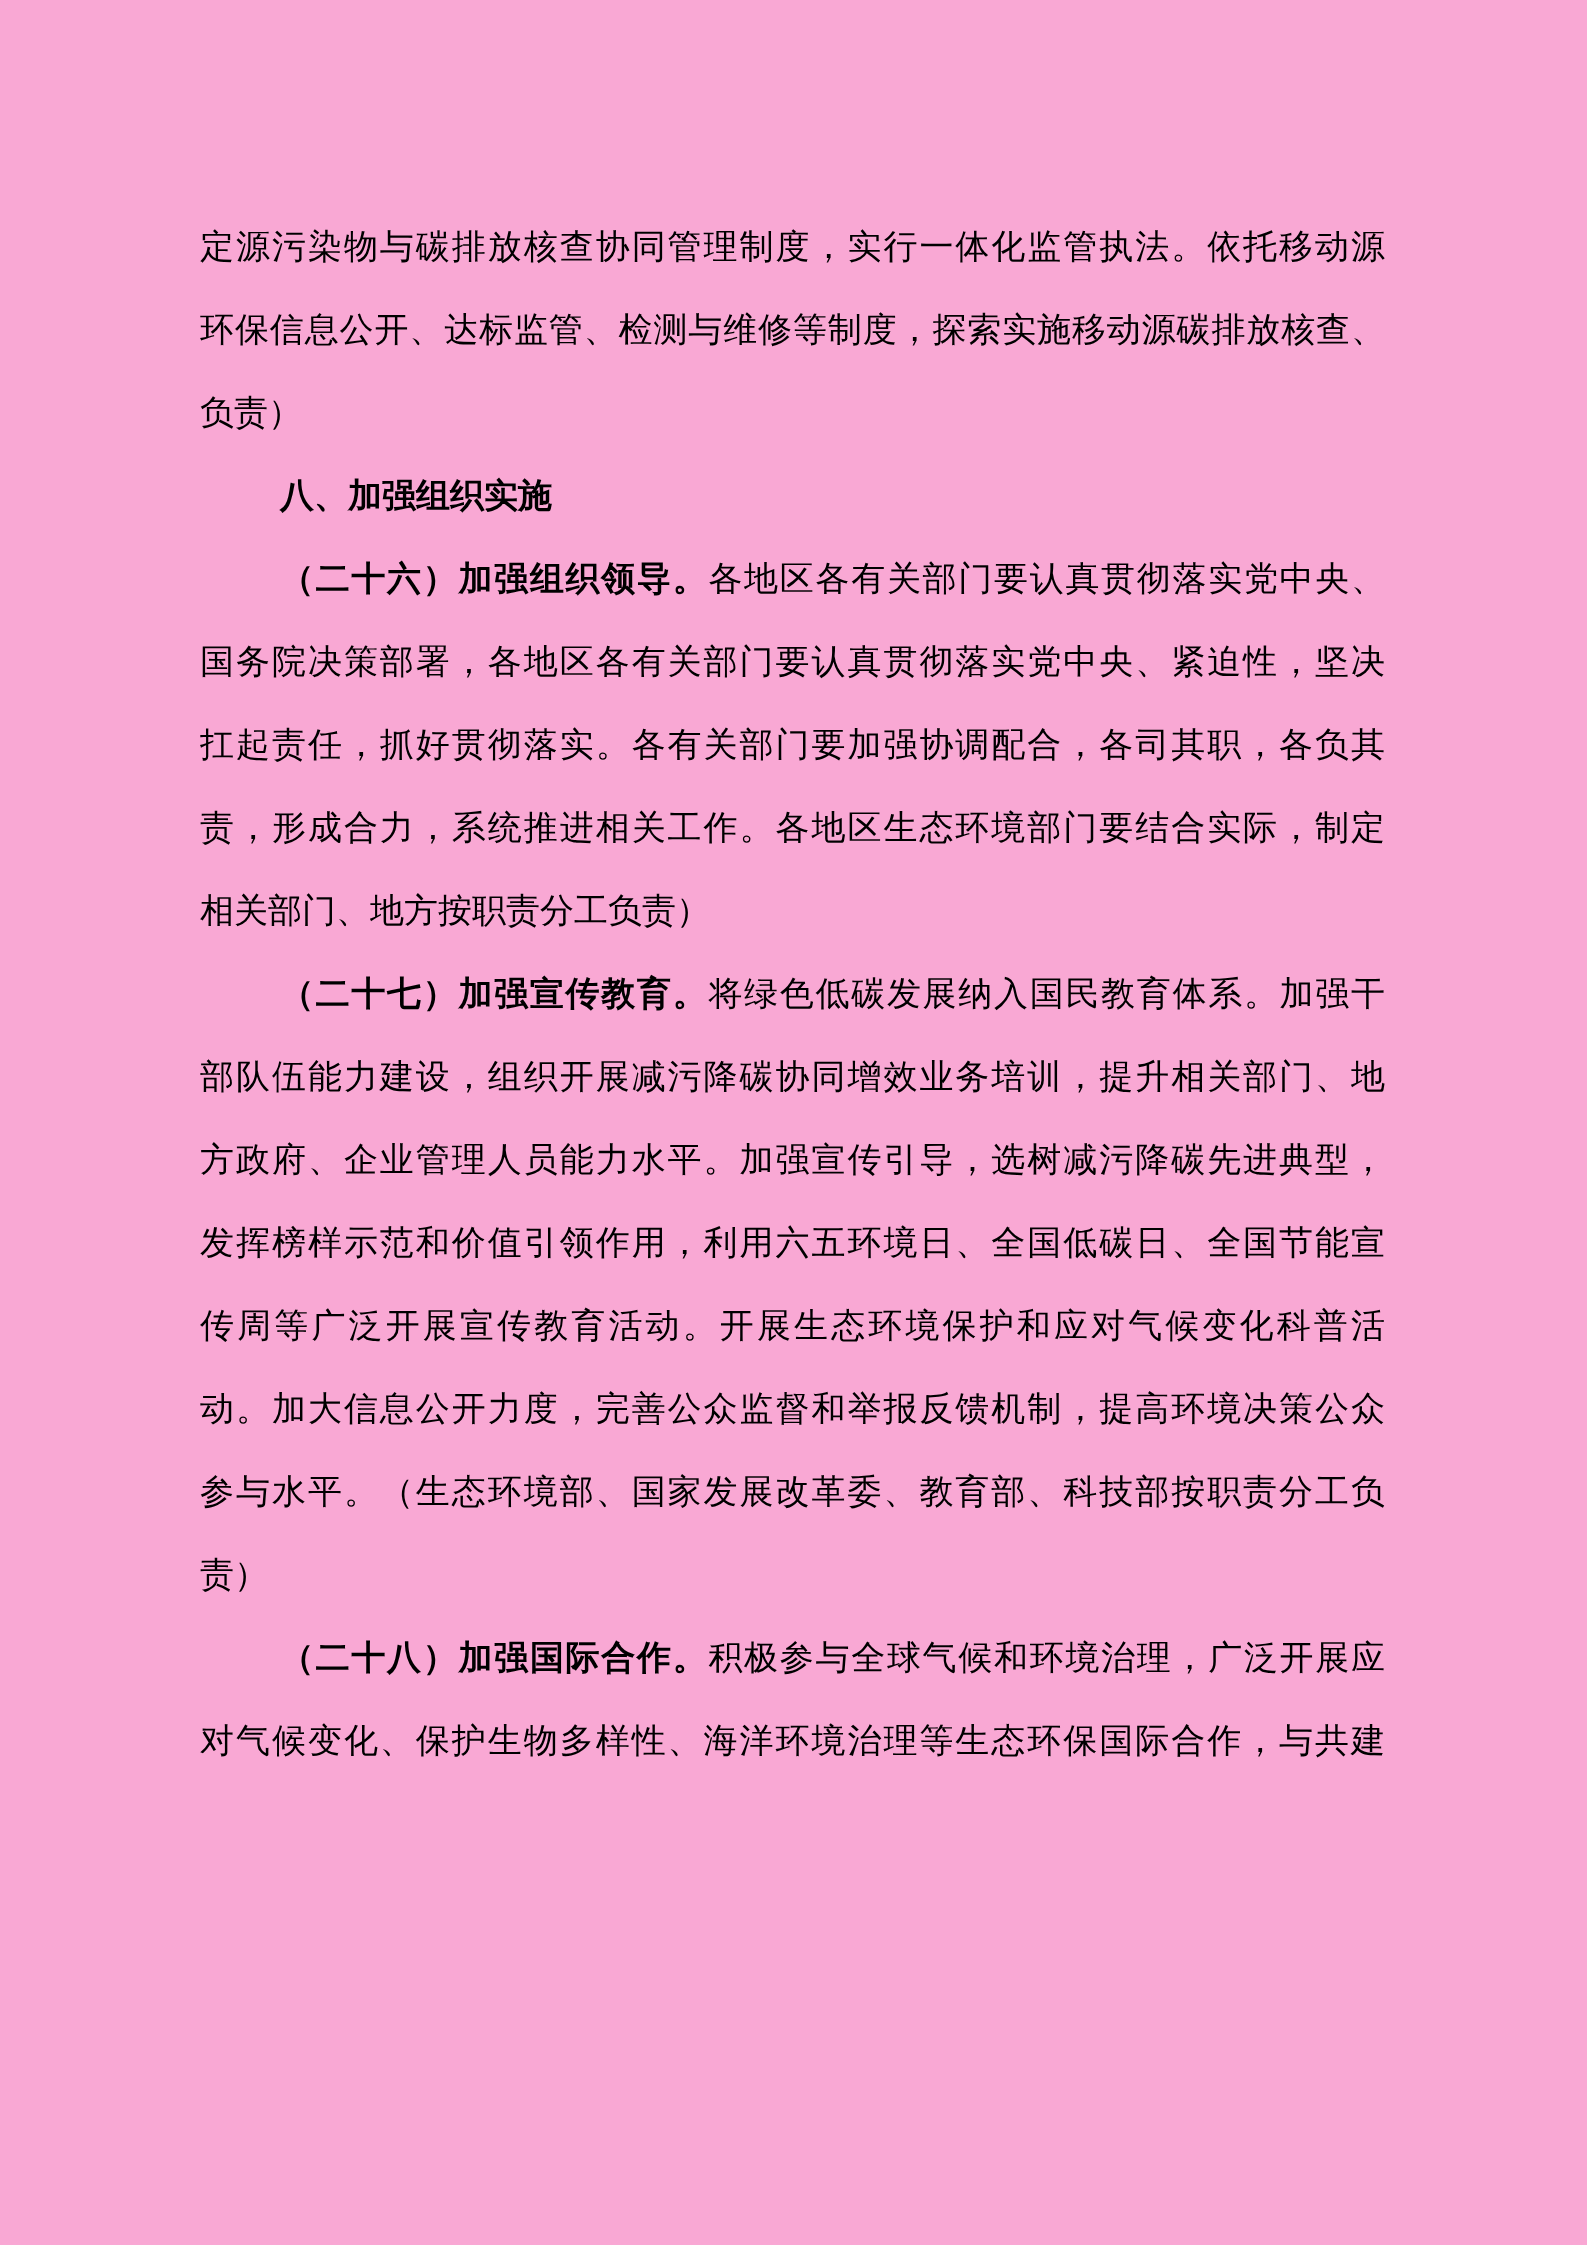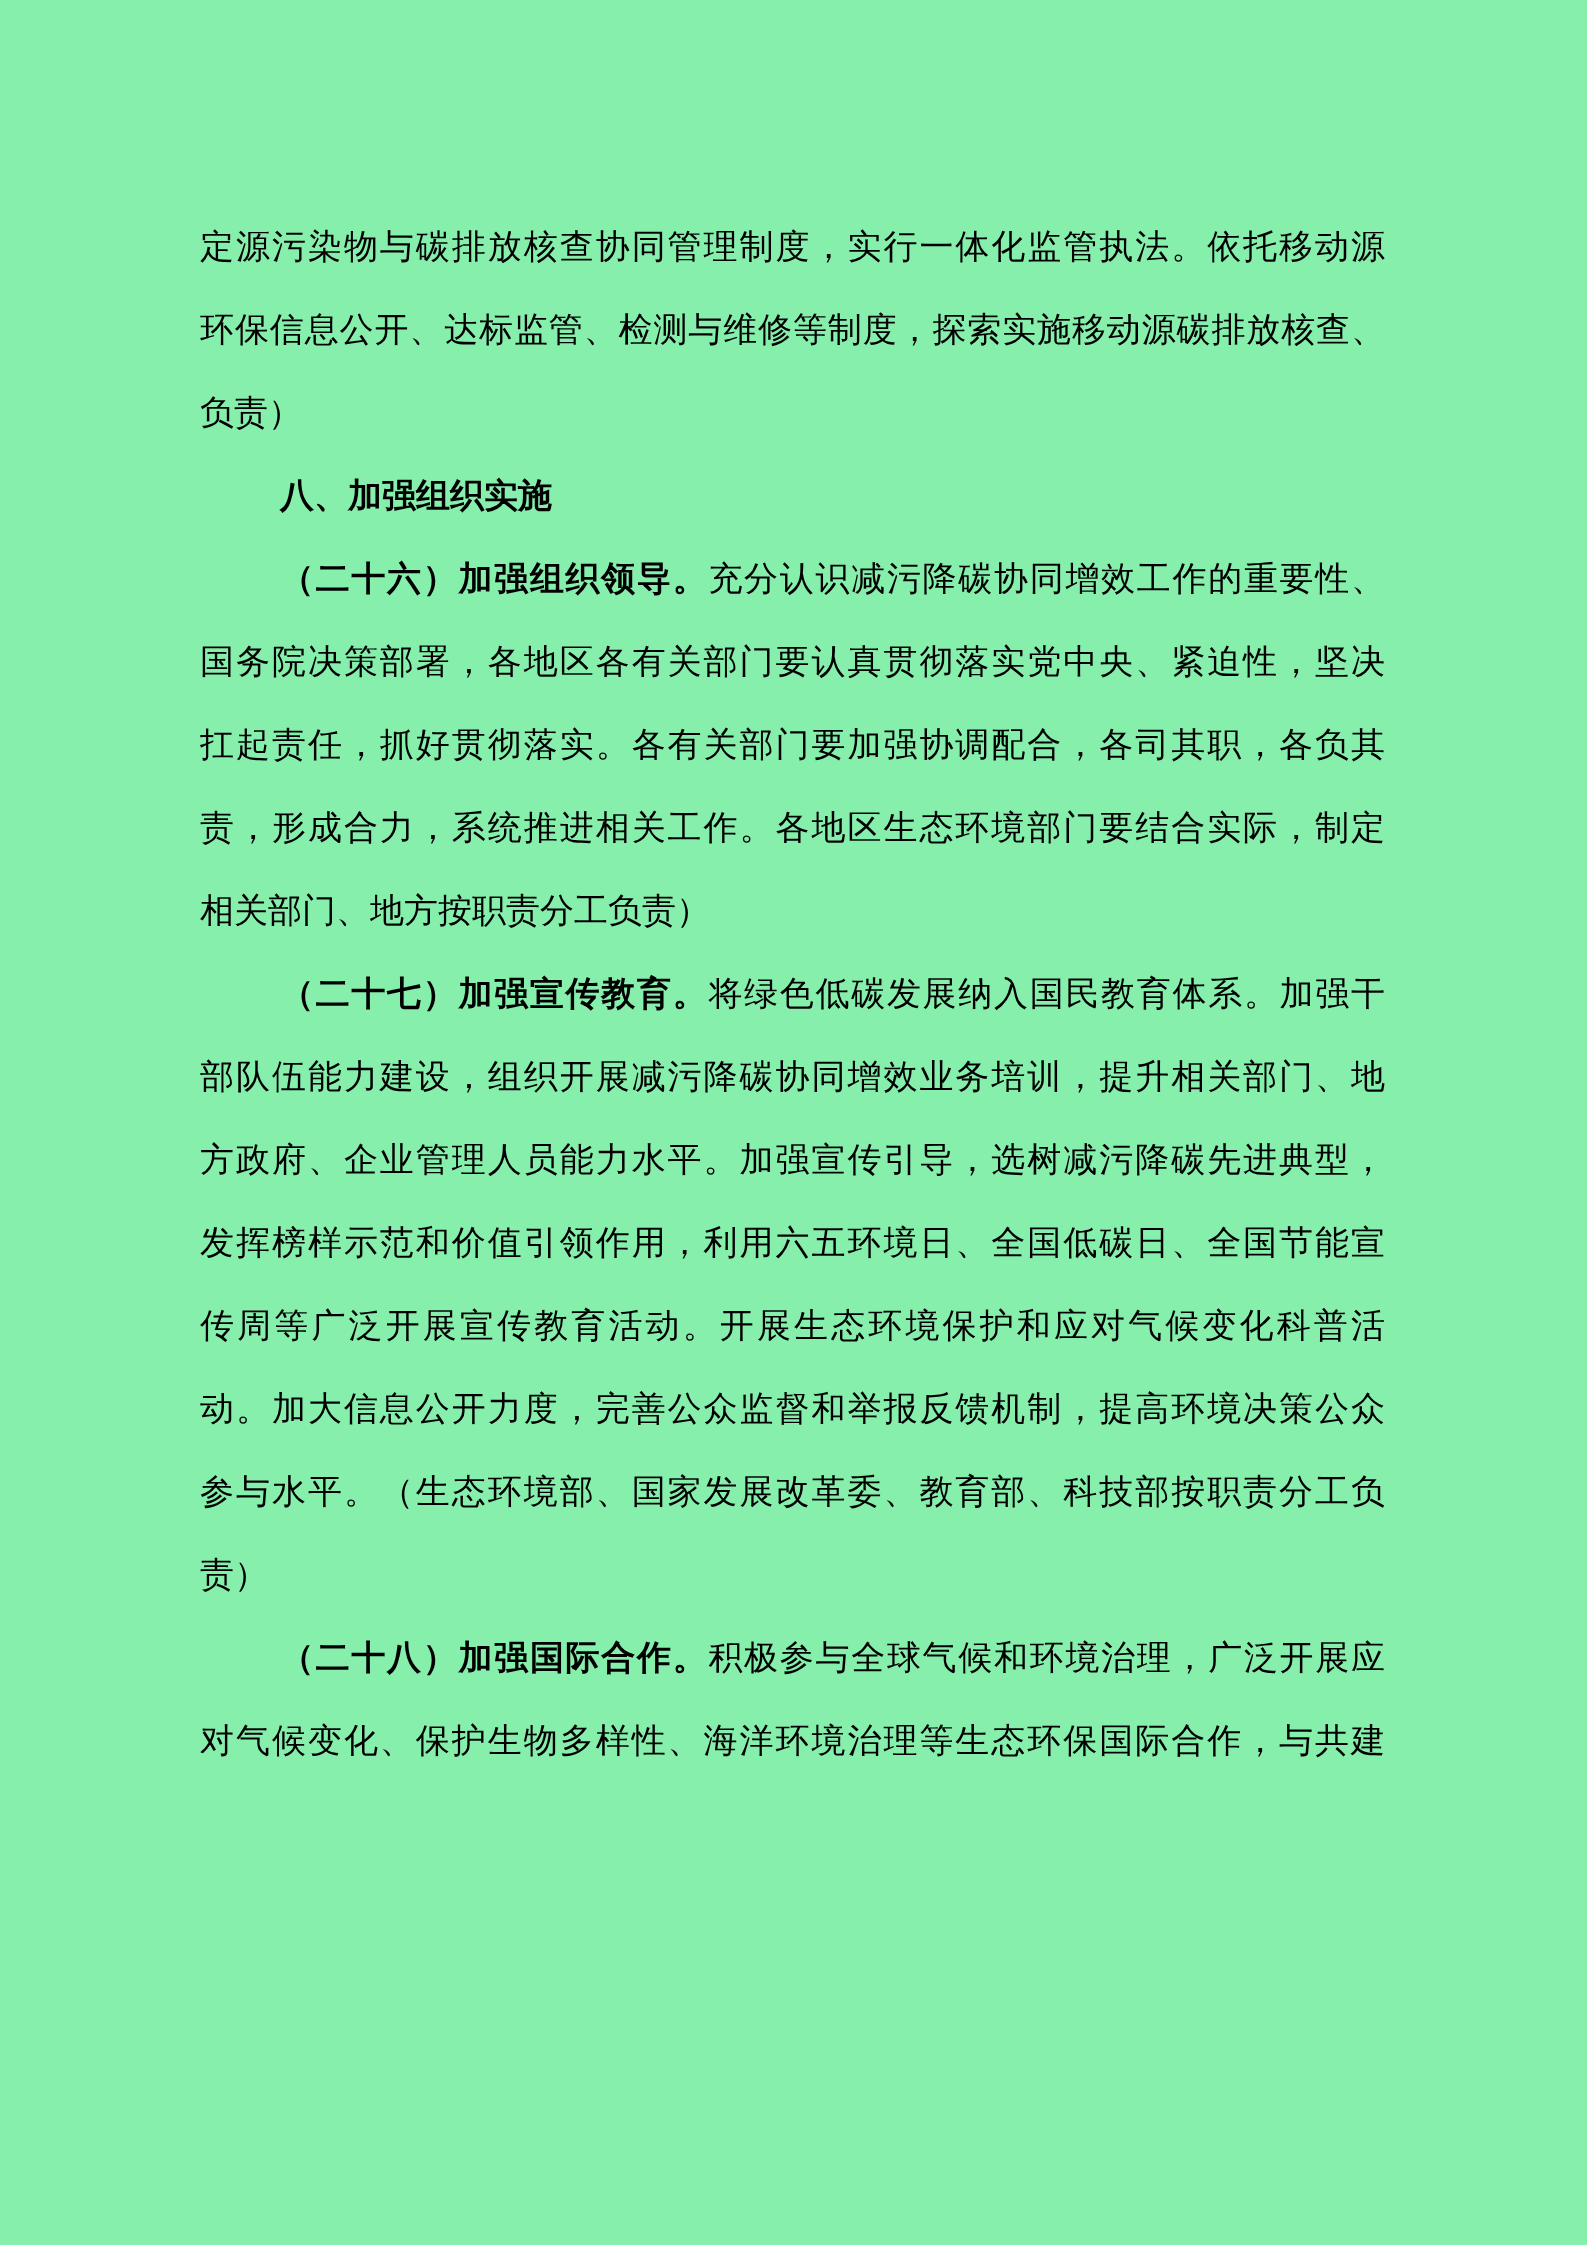--- a/index.html
+++ b/index.html
@@ -13,21 +13,21 @@
     font-family: "DejaVu Sans", sans-serif;
     position: relative;
     overflow: hidden;
   }
   .page {
     position: absolute;
     left: 0;
     top: 0;
     width: 1587px;
     height: 2245px;
-    background: #86efac;
+    background: #f9a8d4;
   }
   .doc-body {
     position: absolute;
     left: 200px;
     top: 205px;
     width: 1185px;
     color: #000000;
     font-size: 34px;
     line-height: 83px;
     text-align: justify;
@@ -63,21 +63,21 @@
 
     <div class="line fill"><span>定源污染物与碳排放核查协同管理制度，实行一体化监管执法。依托移动源</span></div>
 
     <div class="line fill"><span>环保信息公开、达标监管、检测与维修等制度，探索实施移动源碳排放核查、</span></div>
 
 
     <div class="line nofill"><span>负责）</span></div>
 
     <div class="line nofill indent"><span class="bold">八、加强组织实施</span></div>
 
-    <div class="line fill indent"><span class="bold">（二十六）加强组织领导。</span><span>充分认识减污降碳协同增效工作的重要性、</span></div>
+    <div class="line fill indent"><span class="bold">（二十六）加强组织领导。</span><span>各地区各有关部门要认真贯彻落实党中央、</span></div>
 
     <div class="line fill"><span>国务院决策部署，各地区各有关部门要认真贯彻落实党中央、紧迫性，坚决</span></div>
 
     <div class="line fill"><span>扛起责任，抓好贯彻落实。各有关部门要加强协调配合，各司其职，各负其</span></div>
 
     <div class="line fill"><span>责，形成合力，系统推进相关工作。各地区生态环境部门要结合实际，制定</span></div>
 
 
     <div class="line nofill"><span>相关部门、地方按职责分工负责）</span></div>
 

